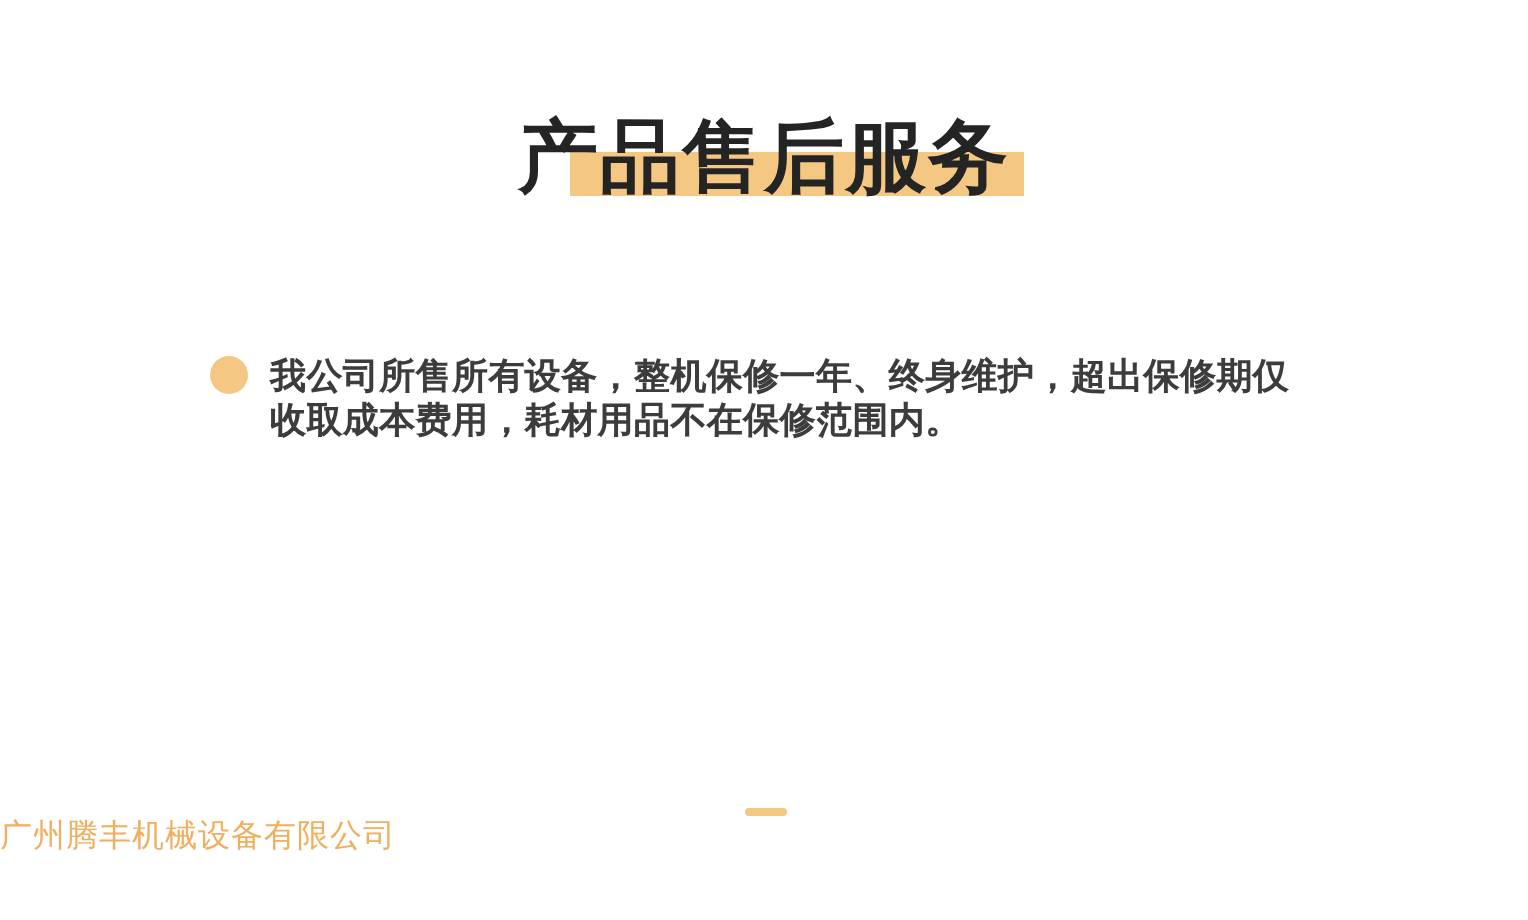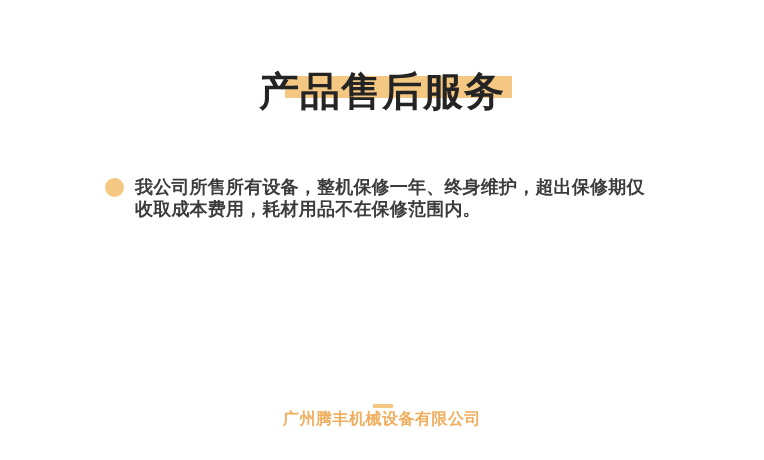--- a/index.html
+++ b/index.html
@@ -25,21 +25,21 @@
     position: absolute;
     top: 76px;
     left: calc(50% - 97px);
     width: 227px;
     height: 22px;
     background: var(--accent_sand, #F4C882);
     z-index: 0;
   }
   .hero-title {
     position: absolute;
-    top: 43px;
+    top: 31px;
     left: 0; right: 0;
     text-align: center;
     font-size: 40px;
     line-height: 42px;
     font-weight: bold;
     letter-spacing: 1px;
     color: var(--title, #242424);
     z-index: 1;
   }
 
@@ -64,42 +64,40 @@
     background: var(--accent_sand, #F4C882);
     margin-top: 1px;
   }
   .service-text {
     width: 523px;
     font-size: 18px;
     line-height: 22px;
     font-weight: 600;
     color: var(--body_text, #3C3C3C);
     letter-spacing: 0.2px;
-    font-family: Liberation Mono, monospace;
   }
 
   
   .footer-dash {
     position: absolute;
     top: 404px;
     left: calc(50% + 1px);
     transform: translateX(-50%);
     width: 21px;
     height: 4px;
     border-radius: 2px;
     background: var(--accent_sand, #F4C882);
   }
   .footer-company {
     position: absolute;
     top: 409px;
     left: 0; right: 0;
-    text-align: center;
     font-size: 16px;
     line-height: 20px;
-    font-weight: bold;
+    font-weight: normal;
     letter-spacing: 0.5px;
     color: var(--accent_orange, #F0AE5F);
   }
 </style>
 </head>
 <body>
 
 <div class="hero">
   <div class="hero-bar"></div>
   <h1 class="hero-title">产品售后服务</h1>

